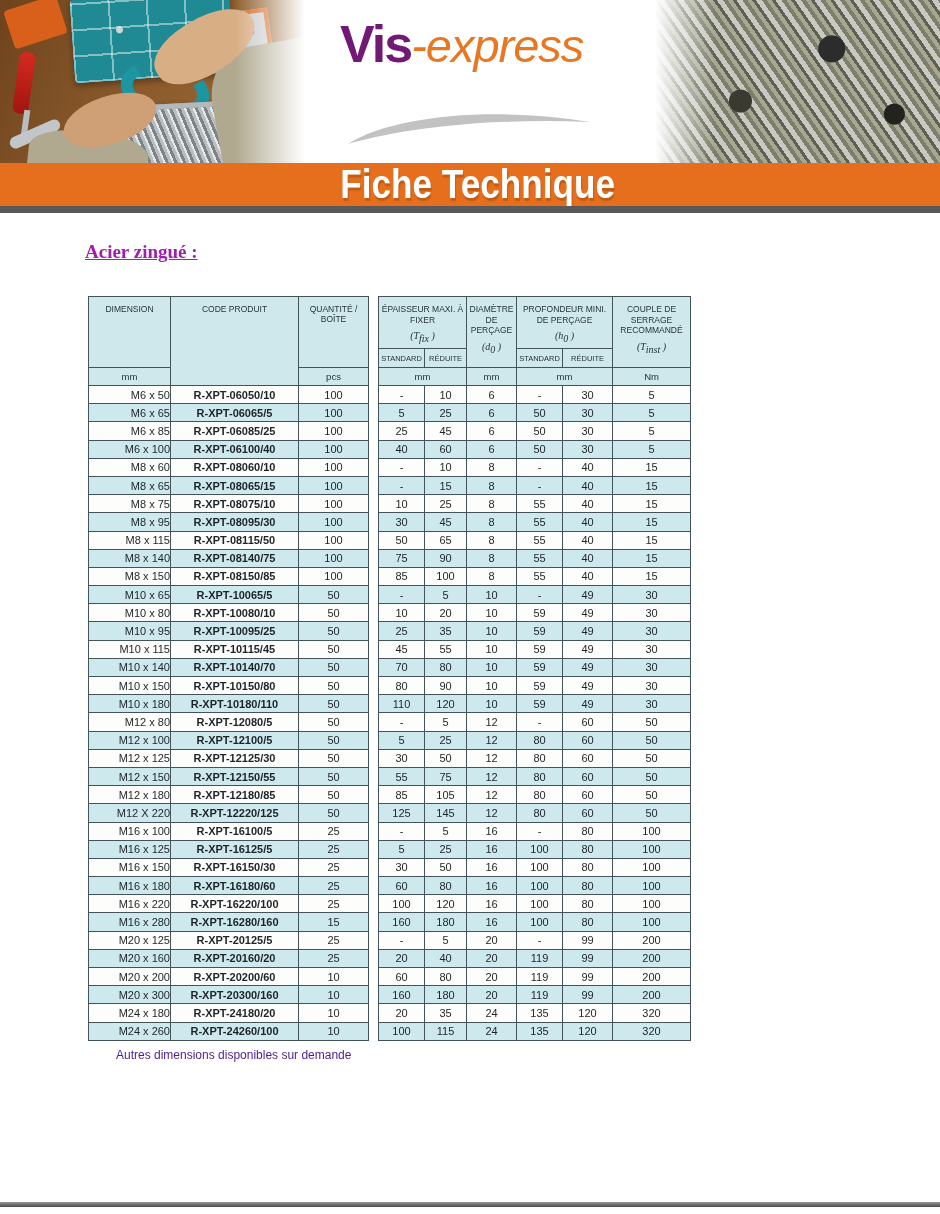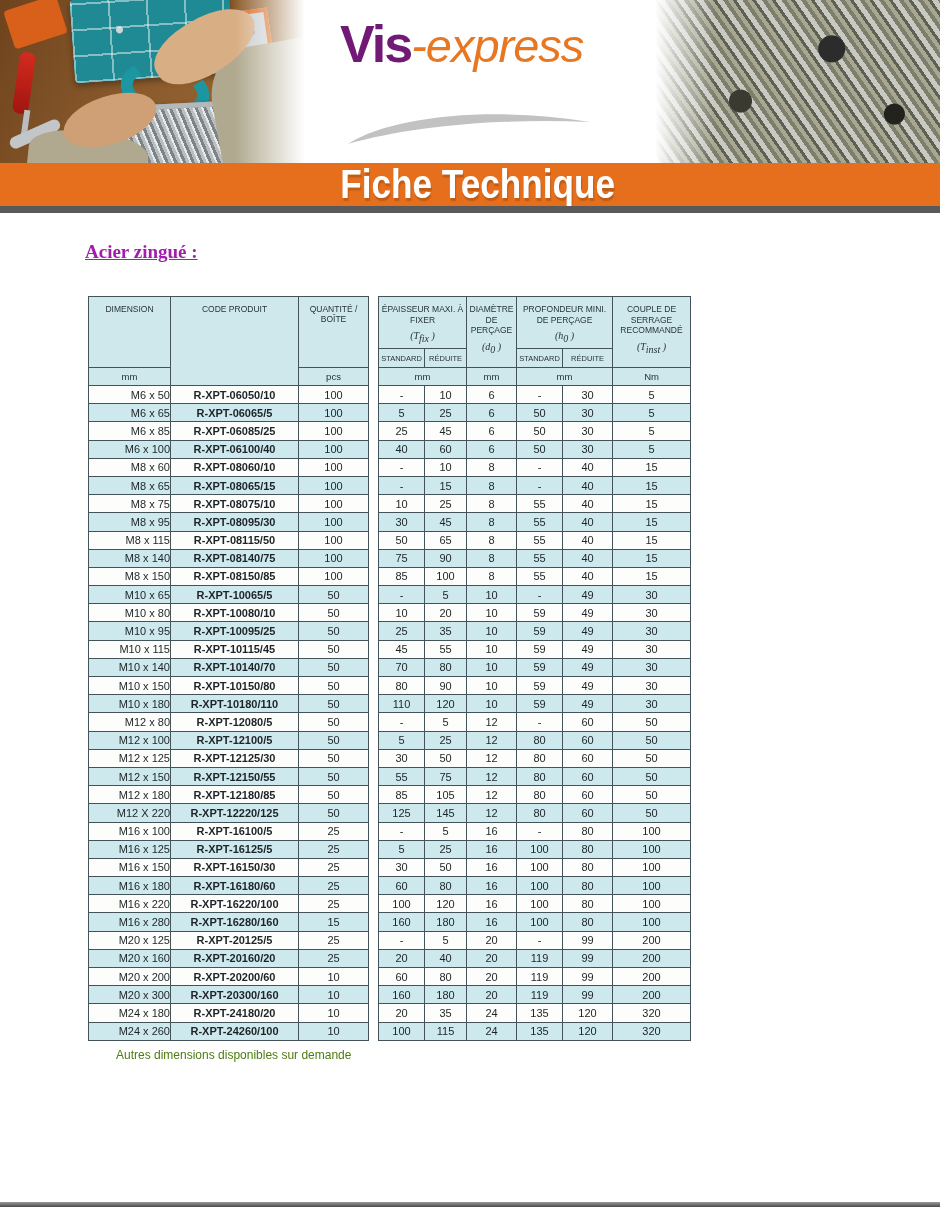--- a/index.html
+++ b/index.html
@@ -79,21 +79,21 @@
   .gsym { display:block; margin-top:5px; font-family:"Liberation Serif", serif; font-size:10px; font-style:italic; }
   .gsym sub { font-size:10px; font-style:italic; }
 
   tbody td { height:18.2px; background:#fdfdfc; }
   tbody tr:nth-child(even) td:not(.gap) { background:#cde9ee; }
   tbody tr:nth-child(even) td.gap, tbody td.gap { background:#ffffff; }
   td.c-dim { text-align:right; padding-left:13px; }
   td.c-code { font-weight:bold; }
 
   
-  .footnote { position:absolute; left:116px; top:1048px; font-size:12px; color:#4d7c0f; }
+  .footnote { position:absolute; left:116px; top:1048px; font-size:12px; color:#4c1d95; }
   .bottom-rule { position:absolute; left:0; top:1202px; width:940px; height:5px;
      background:linear-gradient(#9a9a9a,#4a4a4a); }
 </style>
 </head>
 <body>
 
 <div class="photo photo-left">
   <div class="ph-clamp"></div>
   <div class="ph-organizer"></div>
   <div class="ph-handle"></div>

